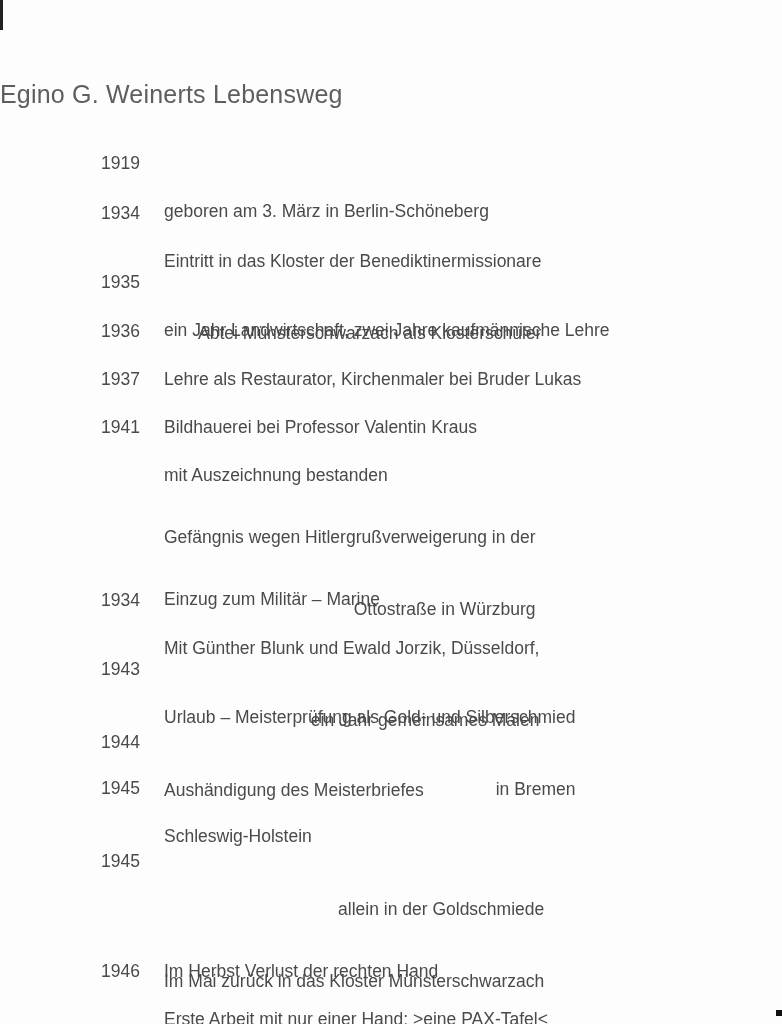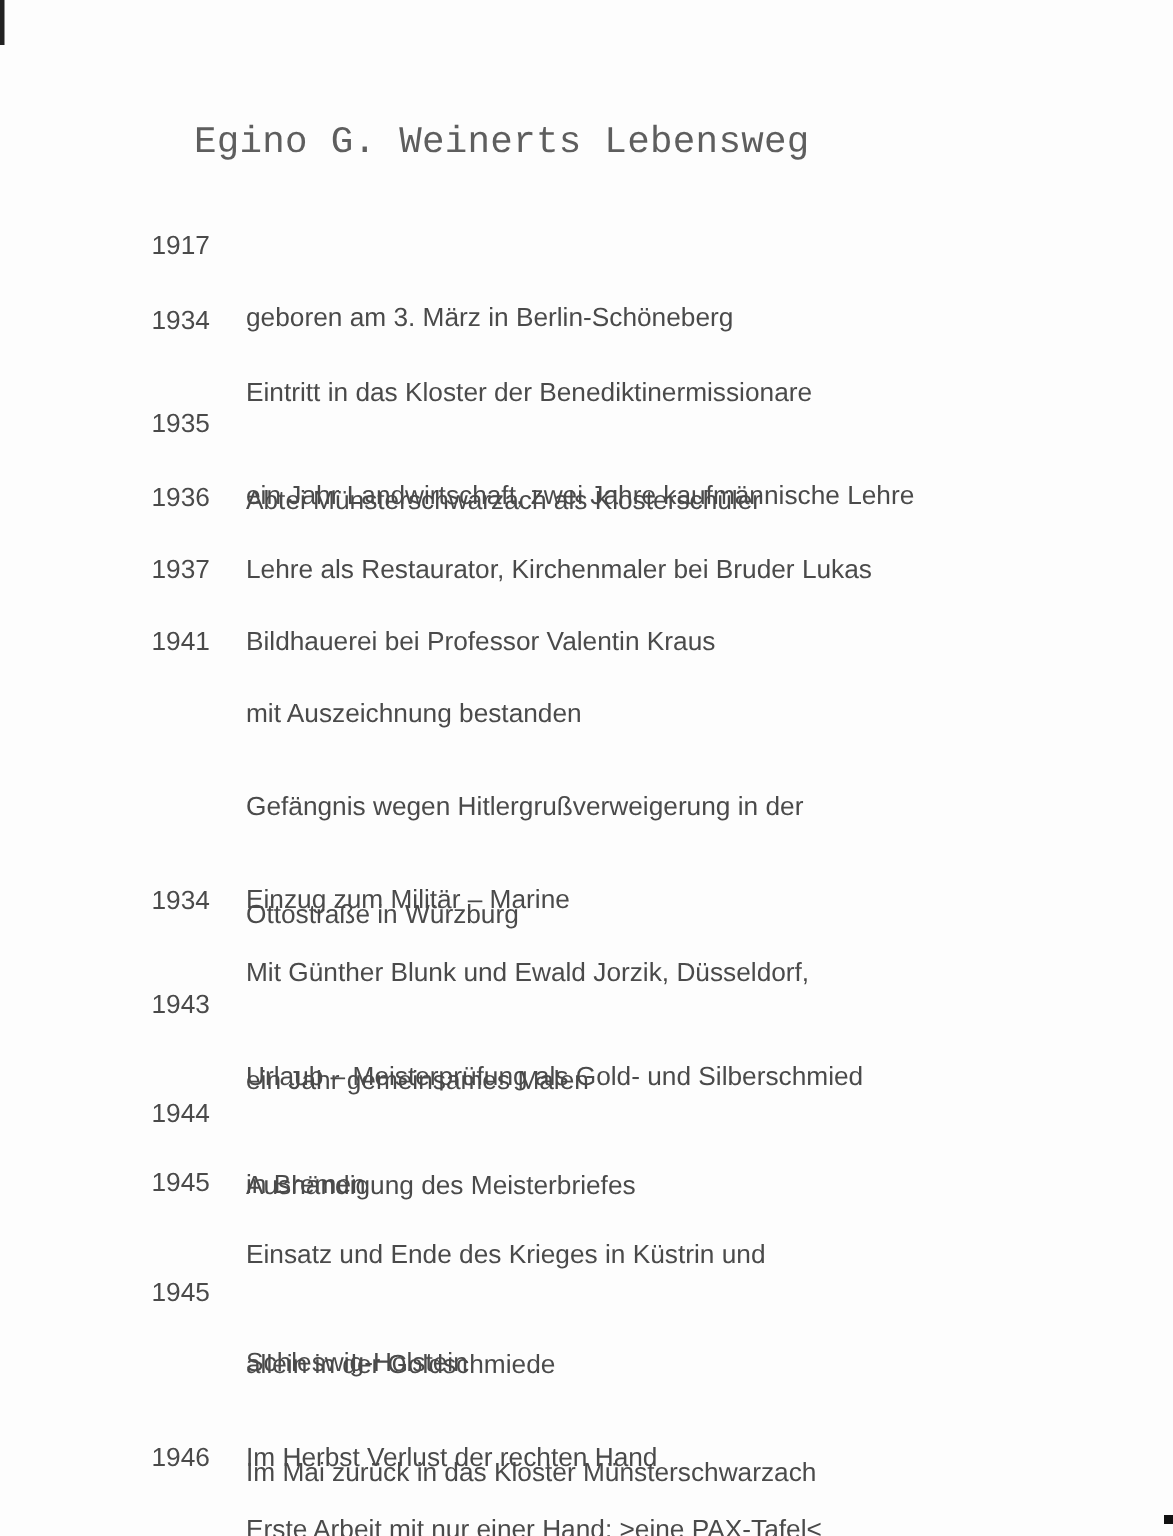--- a/index.html
+++ b/index.html
@@ -28,22 +28,21 @@
       bottom: 8px;
       width: 6px;
       height: 6px;
       background: #111;
     }
     .title {
       position: absolute;
       left: 0;
       width: 669px;
       top: 80px;
-      text-align: center;
-      font-family: Liberation Mono, monospace;
+      font-family: Liberation Sans, sans-serif;
       font-size: 25px;
       color: #5e5e5e;
       letter-spacing: 0.2px;
     }
     .entry {
       position: absolute;
       left: 0;
       width: 782px;
       font-family: "Liberation Sans", sans-serif;
       font-size: 17.5px;
@@ -54,33 +53,33 @@
       position: absolute;
       left: 101px;
       top: 0;
     }
     .text {
       position: absolute;
       left: 164px;
       top: 0;
       white-space: pre;
     }
-    .line { display: block; }
+    .line { display: block; text-align: right; }
   </style>
 </head>
 <body>
 
 <div class="scan-mark-top"></div>
 <div class="scan-mark-bottom"></div>
 
 <h1 class="title" style="margin:0;font-weight:normal;">Egino G. Weinerts Lebensweg</h1>
 
 <div>
   <div class="entry" style="top:151px;">
-    <span class="year">1917</span>
+    <span class="year">1919</span>
     <span class="text">
       <span class="line">geboren am 3. März in Berlin-Schöneberg</span>
     </span>
   </div>
 
   <div class="entry" style="top:201px;">
     <span class="year">1934</span>
     <span class="text">
       <span class="line">Eintritt in das Kloster der Benediktinermissionare</span>
       <span class="line">Abtei Münsterschwarzach als Klosterschüler</span>
@@ -149,21 +148,20 @@
   <div class="entry" style="top:730px;">
     <span class="year">1944</span>
     <span class="text">
       <span class="line">Aushändigung des Meisterbriefes</span>
     </span>
   </div>
 
   <div class="entry" style="top:776px;">
     <span class="year">1945</span>
     <span class="text">
-      <span class="line">Einsatz und Ende des Krieges in Küstrin und</span>
       <span class="line">Schleswig-Holstein</span>
     </span>
   </div>
 
   <div class="entry" style="top:849px;">
     <span class="year">1945</span>
     <span class="text">
       <span class="line">allein in der Goldschmiede</span>
       <span class="line">Im Mai zurück in das Kloster Münsterschwarzach</span>
     </span>

